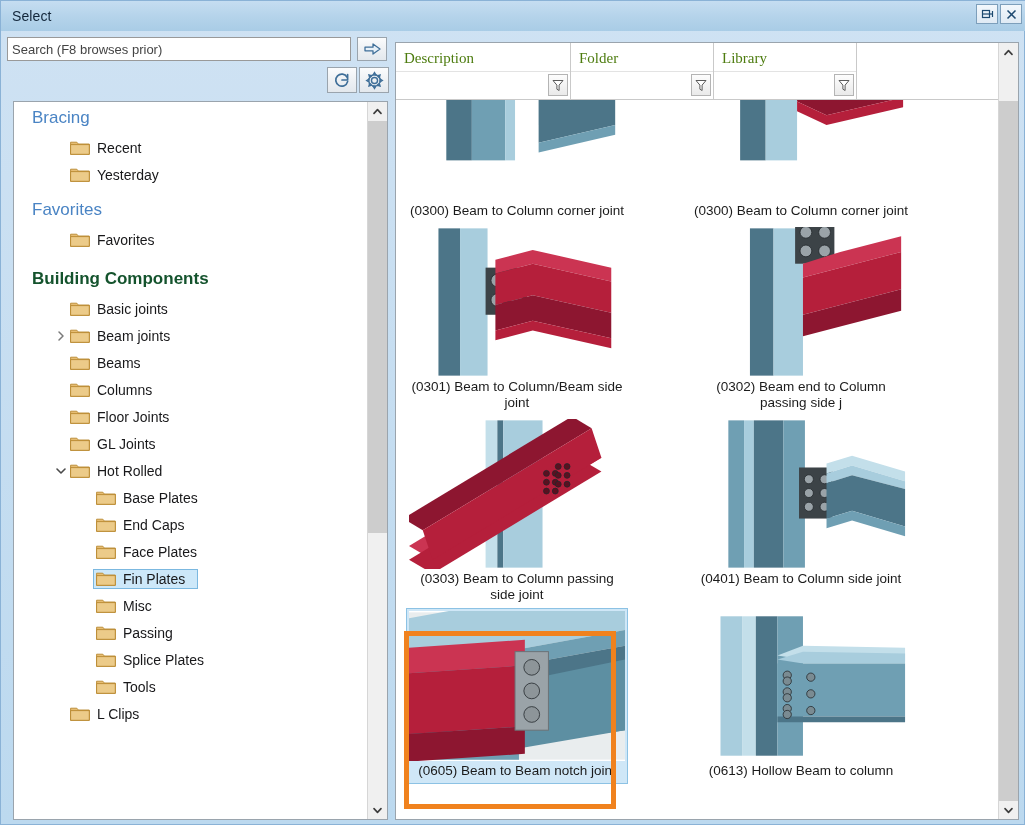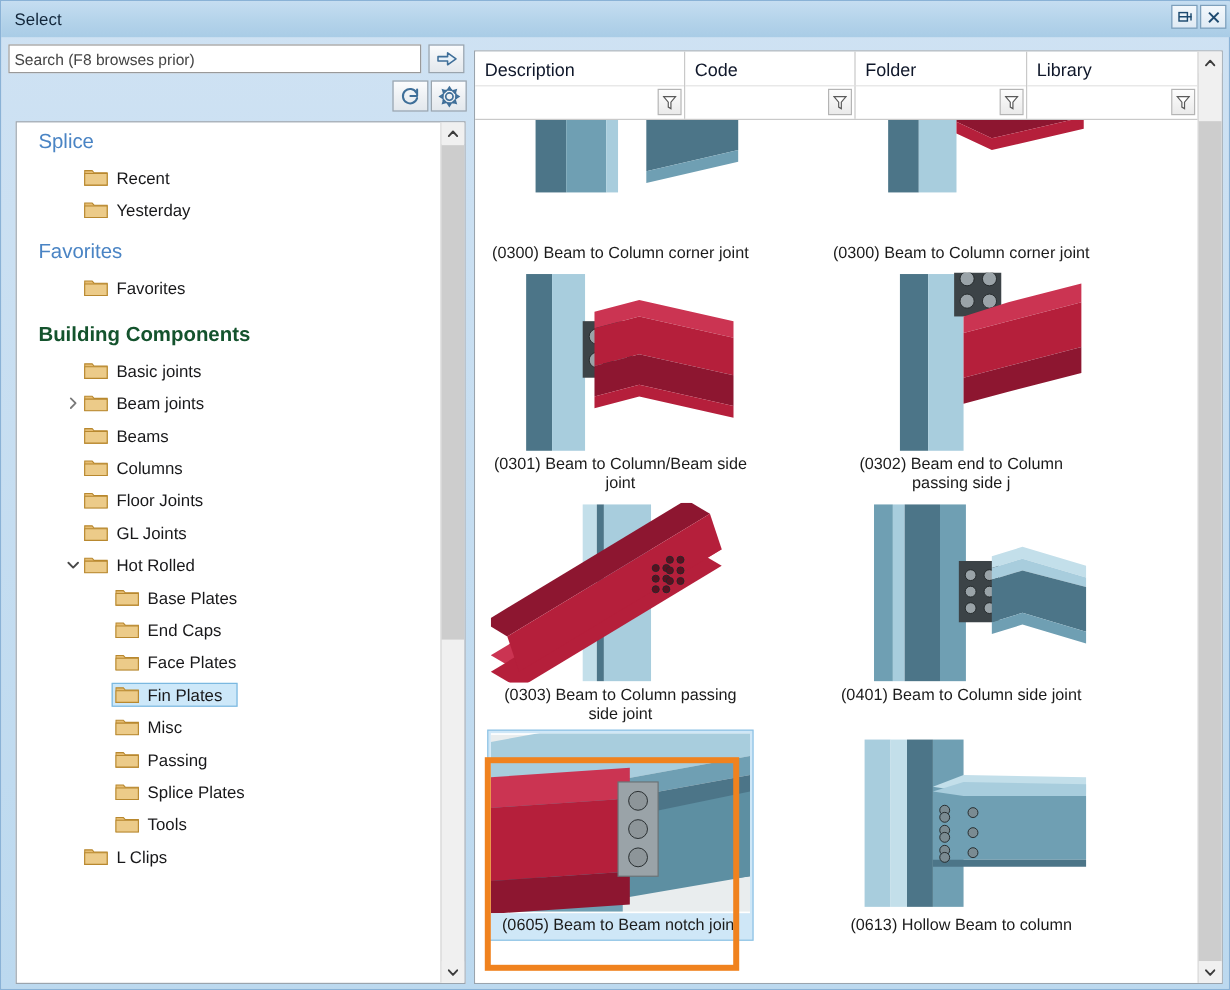--- a/index.html
+++ b/index.html
@@ -196,21 +196,22 @@
   }
   .gh-col {
     position: relative;
     height: 56px;
     box-sizing: border-box;
     border-right: 1px solid #c9c9c9;
   }
   .gh-title {
     padding: 7px 0 0 8px;
     font-size: 15px;
-    color: #0f172a;
+    color: #4d7c0f;
+    font-family: Liberation Serif, serif;
   }
   .gh-filterrow {
     position: absolute; left: 0; right: 0; top: 28px; height: 27px;
     border-top: 1px solid #e3e3e3;
   }
   .gh-filterbtn {
     position: absolute; right: 2px; top: 2px;
     width: 20px; height: 22px;
     box-sizing: border-box;
     border: 1px solid #b4b4b4;
@@ -326,21 +327,21 @@
             <path d="M4.2 15.8 L5 13 L7 15 Z"></path>
             <circle cx="10" cy="10" r="6.1" stroke-dasharray="2.2 2.6"></circle>
           </g>
         </svg>
       </div>
     </div>
 
     <div class="tree-box">
       <div class="tree-scroll">
         <div class="tree-inner" id="tree-inner">
-            <div class="tree-group">Splice</div>
+            <div class="tree-group">Bracing</div>
             <div class="tree-item">
               <span style="display:inline-block;width:8px;flex:0 0 auto;"></span>
               <span class="twisty"></span>
               <span class="tlabel-wrap">
                 <span class="folder"><svg viewBox="0 0 20 15" width="20" height="15">
                     <path d="M0.6 2.2 h6.2 l1.6 1.8 h10.9 v10.3 h-18.7 z" fill="#e6bd73" stroke="#b8882f" stroke-width="0.9"></path>
                     <path d="M0.6 4.6 h18.7 v9.7 h-18.7 z" fill="#eccb89" stroke="#b8882f" stroke-width="0.9"></path>
                   </svg></span>
                 <span class="tlabel">Recent</span>
               </span>
@@ -570,30 +571,20 @@
         </div>
       </div>
     </div>
   </div>
 
   <div class="right-panel">
 
     <div class="grid-header" id="grid-header">
         <div class="gh-col" style="width:175px;">
           <div class="gh-title">Description</div>
-          <div class="gh-filterrow">
-            <div class="gh-filterbtn">
-              <svg width="12" height="13" viewBox="0 0 12 13">
-                <path d="M1 1.5 h10 l-3.9 4.6 v5.4 l-2.2 -1.3 v-4.1 z" fill="#ffffff" stroke="#5a5a5a" stroke-width="1"></path>
-              </svg>
-            </div>
-          </div>
-        </div>
-        <div class="gh-col" style="width:142px;">
-          <div class="gh-title">Code</div>
           <div class="gh-filterrow">
             <div class="gh-filterbtn">
               <svg width="12" height="13" viewBox="0 0 12 13">
                 <path d="M1 1.5 h10 l-3.9 4.6 v5.4 l-2.2 -1.3 v-4.1 z" fill="#ffffff" stroke="#5a5a5a" stroke-width="1"></path>
               </svg>
             </div>
           </div>
         </div>
         <div class="gh-col" style="width:143px;">
           <div class="gh-title">Folder</div>

